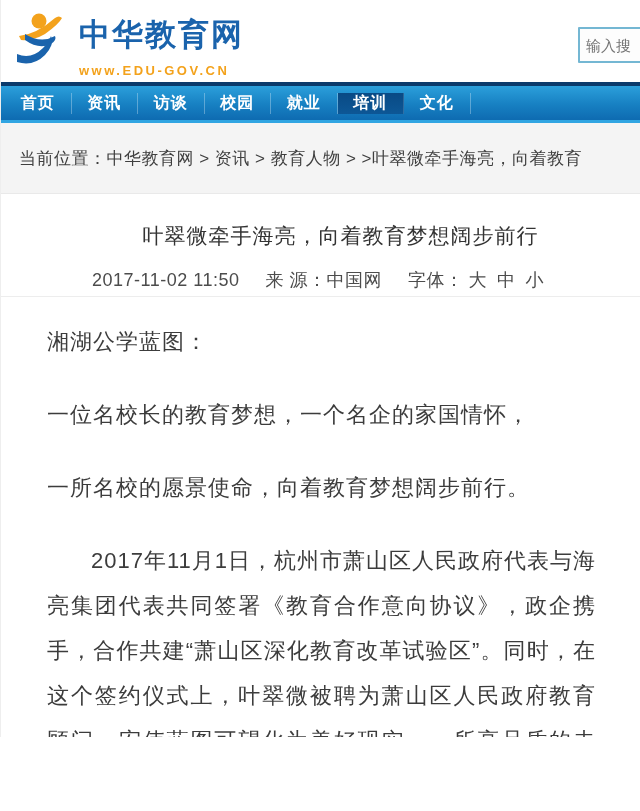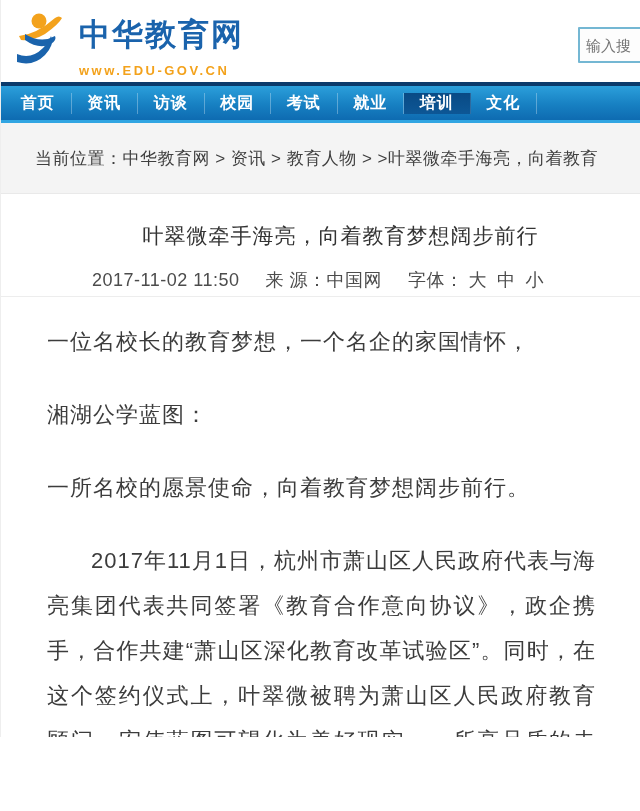--- a/index.html
+++ b/index.html
@@ -38,21 +38,21 @@
     border-right:1px solid rgba(255,255,255,0.3); cursor:pointer; white-space:nowrap;
   }
   .nav-item.active {
     background:linear-gradient(to bottom,#094a85 0%,#0d5796 100%);
     border-right-color:rgba(255,255,255,0.15);
   }
 
   
   .breadcrumb-bar {
     height:71px; background:#f4f4f4; border-bottom:1px solid #e9e9e9;
-    display:flex; align-items:center; padding:0 0 0 34px; overflow:hidden;
+    display:flex; align-items:center; padding:0 0 0 18px; overflow:hidden;
   }
   .breadcrumb {
     font-size:17px; color:#3f3f3f; white-space:nowrap; letter-spacing:0.5px; cursor:pointer;
   }
 
   
   .article { background:#fff; padding:18px 0 0 0; }
   .article-title {
     text-align:center; font-size:21px; font-weight:normal; color:#333;
     letter-spacing:1px; line-height:28px; margin-top:10px;padding-left:40px;
@@ -89,38 +89,37 @@
       </div>
     </div>
     <input class="search-box" type="text" placeholder="输入搜" style="">
   </div>
 
   <div class="nav">
     <div class="nav-item">首页</div>
     <div class="nav-item">资讯</div>
     <div class="nav-item">访谈</div>
     <div class="nav-item">校园</div>
-    <div class="nav-item">考试</div>
     <div class="nav-item">就业</div>
     <div class="nav-item active">培训</div>
     <div class="nav-item">文化</div>
   </div>
 
   <div class="breadcrumb-bar">
     <span class="breadcrumb">当前位置：中华教育网 &gt; 资讯 &gt; 教育人物 &gt; &gt;叶翠微牵手海亮，向着教育</span>
   </div>
 
   <div class="article">
     <h1 class="article-title">叶翠微牵手海亮，向着教育梦想阔步前行</h1>
 
     <div class="article-meta">
       <span>2017-11-02 11:50</span><span class="meta-sep"></span><span>来 源：</span><span>中国网</span><span class="meta-sep"></span><span>字体：</span><span class="font-opt">大</span><span class="font-opt">中</span><span class="font-opt">小</span>
     </div>
 
     <div class="article-body">
+      <p>湘湖公学蓝图：</p>
       <p>一位名校长的教育梦想，一个名企的家国情怀，</p>
-      <p>湘湖公学蓝图：</p>
       <p>一所名校的愿景使命，向着教育梦想阔步前行。</p>
       <p class="indent">2017年11月1日，杭州市萧山区人民政府代表与海亮集团代表共同签署《教育合作意向协议》，政企携手，合作共建“萧山区深化教育改革试验区”。同时，在这个签约仪式上，叶翠微被聘为萧山区人民政府教育顾问。宏伟蓝图可望化为美好现实，一所高品质的未来学校——湘湖公学，在风光旖旎、人文底蕴深厚的湘湖之畔拉开帷幕。</p>
     </div>
   </div>
 
 </div>
 
 </body></html>

